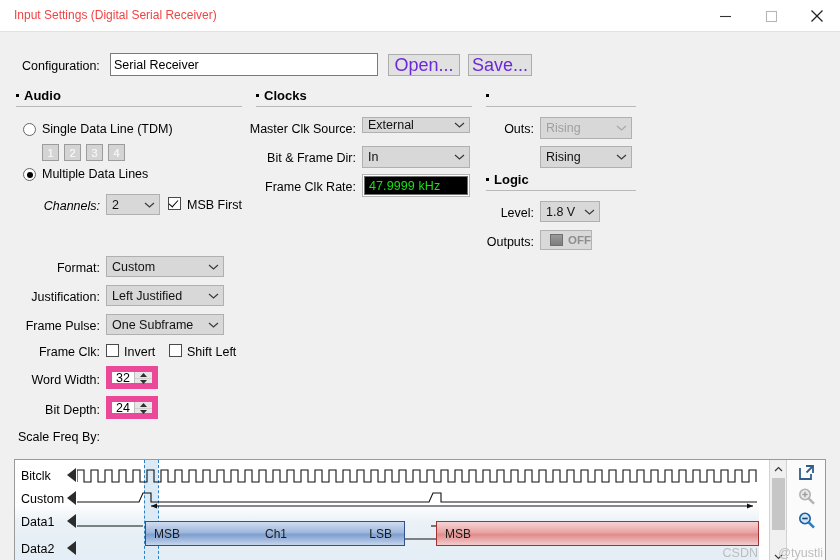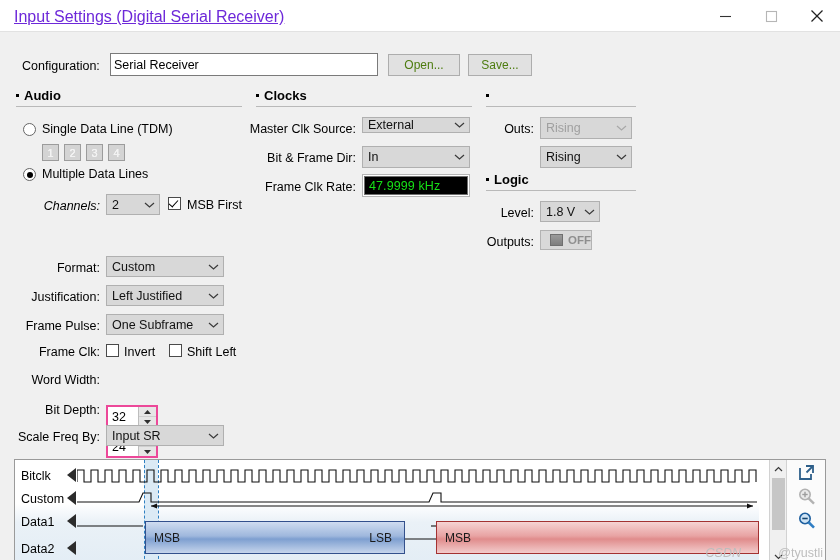--- a/index.html
+++ b/index.html
@@ -5,40 +5,40 @@
   html,body{margin:0;padding:0;}
   body{
     width:840px;height:560px;overflow:hidden;
     font-family:"Liberation Sans", sans-serif;
     font-size:12px;color:#000;background:#f0f0f0;
   }
   .window{position:relative;width:840px;height:560px;background:#f0f0f0;box-sizing:border-box;}
 
   
   .titlebar{position:absolute;left:0;top:0;width:840px;height:32px;background:#ffffff;}
-  .titlebar-text{position:absolute;left:14px;top:8px;font-size:16px;color:#6d28d9;white-space:nowrap;text-decoration:underline;}
+  .titlebar-text{position:absolute;left:14px;top:8px;font-size:12px;color:#ef4444;white-space:nowrap;}
   .wbtns{position:absolute;right:0;top:0;height:32px;display:flex;}
   .wbtn{width:46px;height:32px;display:flex;align-items:center;justify-content:center;cursor:default;}
   .wbtn svg{display:block;}
   .titlebar-sep{position:absolute;left:0;top:31px;width:840px;height:1px;background:#e2e2e2;}
 
   
   .content{position:absolute;left:0;top:32px;width:840px;height:528px;background:#f0f0f0;}
 
   .lbl{position:absolute;font-size:12.5px;color:#000;white-space:nowrap;}
   .lbl.r{text-align:right;}
 
   
   .textbox{position:absolute;background:#fff;border:1px solid #7a7a7a;box-sizing:border-box;
     font-family:"Liberation Sans", sans-serif;font-size:12.5px;color:#000;padding:0 3px;
     display:flex;align-items:center;}
 
   
   .pbtn{position:absolute;background:#e1e1e1;border:1px solid #adadad;box-sizing:border-box;
-    display:flex;align-items:center;justify-content:center;font-size:12px;color:#4d7c0f;cursor:default;}
+    display:flex;align-items:center;justify-content:center;font-size:18px;color:#6d28d9;cursor:default;}
 
   
   .combo{position:absolute;background:#d8d8d8;border:1px solid #b0b0b0;box-sizing:border-box;
     display:flex;align-items:center;font-size:12.5px;color:#111;padding-left:5px;cursor:default;}
   .combo .cv{flex:1;white-space:nowrap;overflow:hidden;}
   .combo .chev{width:20px;display:flex;align-items:center;justify-content:center;}
   .combo.disabled{color:#a0a0a0;background:#d8d8d8;}
   .combo.disabled .chev svg polyline{stroke:#a8a8a8;}
 
   
@@ -55,21 +55,21 @@
   .cbx{position:absolute;width:13px;height:13px;background:#fff;border:1px solid #4a4a4a;box-sizing:border-box;}
   .cbx.on::after{content:"";position:absolute;left:2px;top:0px;width:4px;height:8px;border:solid #000;border-width:0 1.6px 1.6px 0;transform:rotate(42deg);}
 
   
   .numbtn{position:absolute;width:17px;height:17px;background:#d4d4d4;border:1px solid #9c9c9c;
     box-sizing:border-box;display:flex;align-items:center;justify-content:center;
     font-size:11px;color:#ffffff;text-shadow:0 0 0 #fff;cursor:default;}
   .numbtn span{color:#f2f2f2;}
 
   
-  .spin{position:absolute;background:#fff;border:2px solid #ec4899;box-sizing:border-box;display:flex;margin-top:39px;}
+  .spin{position:absolute;background:#fff;border:6px solid #ec4899;box-sizing:border-box;display:flex;}
   .spin .sv{flex:1;font-size:12.5px;padding-left:4px;display:flex;align-items:center;}
   .spin .sb{width:17px;border-left:1px solid #bdbdbd;background:#e6e6e6;display:flex;flex-direction:column;}
   .spin .sb .up,.spin .sb .dn{flex:1;display:flex;align-items:center;justify-content:center;}
   .spin .sb .up{border-bottom:1px solid #cfcfcf;}
 
   
   .lcd{position:absolute;background:#000;border:1px solid #6e6e6e;box-sizing:border-box;
     color:#16e016;font-size:12.5px;display:flex;align-items:center;padding-left:4px;letter-spacing:.1px;}
   .lcd-outer{position:absolute;border:1px solid #b5b5b5;box-sizing:border-box;background:#fff;}
 
@@ -81,21 +81,21 @@
 
   
   .wavepanel{position:absolute;left:14px;top:427px;width:812px;height:122px;
     background:#ffffff;border:1px solid #9a9a9a;box-sizing:border-box;}
   .wavearea{position:absolute;left:0;top:0;width:744px;height:104px;overflow:hidden;
     background:linear-gradient(#ffffff 0%,#ffffff 42%,#eaf1f7 60%,#e3edf5 100%);}
   .wrow-label{position:absolute;font-size:12.5px;color:#000;}
   .tri{position:absolute;width:0;height:0;border-top:7px solid transparent;border-bottom:7px solid transparent;border-right:9px solid #2c2c2c;}
   .cursorband{position:absolute;top:0;height:104px;background:#dbeaf5;}
   .cursorline{position:absolute;top:0;height:104px;width:1px;border-left:1px dashed #2d7fc1;}
-  .bar{position:absolute;height:33px;box-sizing:border-box;display:flex;align-items:center;}
+  .bar{position:absolute;height:25px;box-sizing:border-box;display:flex;align-items:center;}
   .bar .txt{position:absolute;font-size:12px;color:#1a1a1a;}
   .bar.blue{background:linear-gradient(#cfdcf0 0%,#9fb8dd 45%,#7e9fd0 55%,#c6d5ec 100%);border:1px solid #33508c;}
   .bar.red{background:linear-gradient(#f6d3d3 0%,#e8a3a3 45%,#e08c8c 55%,#f3cccc 100%);border:1px solid #a33232;}
 
   
   .vsb{position:absolute;right:38px;top:0;width:17px;height:104px;background:#f0f0f0;border-left:1px solid #d2d2d2;}
   .vsb .ar{width:17px;height:17px;display:flex;align-items:center;justify-content:center;}
   .vsb .thumb{position:absolute;left:2px;top:18px;width:13px;height:52px;background:#c6c6c6;}
 
   .toolcol{position:absolute;right:0;top:0;width:38px;height:104px;border-left:1px solid #d2d2d2;background:#fbfbfb;}
@@ -244,28 +244,20 @@
           </div>
         <div class="dn">
             <svg width="9" height="6" viewBox="0 0 9 6">
               <polygon points="4.5,5 1,1 8,1" fill="#2f2f2f"></polygon>
             </svg>
           </div>
       </div>
     </div>
 
     <div class="lbl r" style="left:8px;top:398px;width:92px;">Scale Freq By:</div>
-    <div class="combo" style="left:106px;top:393px;width:118px;height:21px;">
-      <div class="cv">Input SR</div>
-      <div class="chev">
-        <svg width="11" height="8" viewBox="0 0 11 8">
-            <polyline points="1,2 5.5,6 10,2" fill="none" stroke="#3a3a3a" stroke-width="1.2"></polyline>
-          </svg>
-      </div>
-    </div>
 
     <div class="sec" style="left:256px;top:56px;width:216px;">
       <div class="st"><span class="dot"></span><span>Clocks</span></div>
       <div class="rule"></div>
     </div>
 
     <div class="lbl r" style="left:244px;top:90px;width:112px;">Master Clk Source:</div>
     <div class="combo" style="left:362px;top:85px;width:108px;height:16px;">
       <div class="cv">External</div>
       <div class="chev">
@@ -368,20 +360,21 @@
         <svg style="position:absolute;left:62px;top:55px;" width="680" height="28">
           <line x1="0" y1="11" x2="66" y2="11" stroke="#111" stroke-width="1.1"></line>
           <line x1="354" y1="11" x2="367" y2="11" stroke="#111" stroke-width="1.1"></line>
           <line x1="80" y1="24" x2="676" y2="24" stroke="#111" stroke-width="1"></line>
           <polygon points="676,24 670,21.4 670,26.6" fill="#111"></polygon>
           <polygon points="80,24 86,21.4 86,26.6" fill="#111"></polygon>
         </svg>
 
         <div class="bar blue" style="left:130px;top:61px;width:260px;">
           <div class="txt" style="left:8px;">MSB</div>
+          <div class="txt" style="left:0;width:260px;text-align:center;">Ch1</div>
           <div class="txt" style="right:12px;">LSB</div>
         </div>
 
         <div class="bar red" style="left:421px;top:61px;width:323px;">
           <div class="txt" style="left:8px;">MSB</div>
         </div>
 
       </div>
 
       <div class="vsb">
@@ -426,19 +419,19 @@
           <span>
             <svg width="19" height="19" viewBox="0 0 19 19">
               <circle cx="8" cy="7.5" r="5.2" fill="#cfe4f5" stroke="#1e5f9e" stroke-width="1.6"></circle>
               <line x1="11.6" y1="11.3" x2="17" y2="16.6" stroke="#2f7ec4" stroke-width="2.6"></line>
               <line x1="5.3" y1="7.5" x2="10.7" y2="7.5" stroke="#14456f" stroke-width="1.6"></line>
             </svg>
           </span>
         </div>
       </div>
 
-      <div class="watermark" style="right:84px;top:86px;font-style:italic;">CSDN</div>
+      <div class="watermark" style="right:67px;top:86px;">CSDN</div>
       <div class="watermark" style="right:2px;top:86px;">@tyustli</div>
 
     </div>
 
   </div>
 </div>
 
 </body></html>

